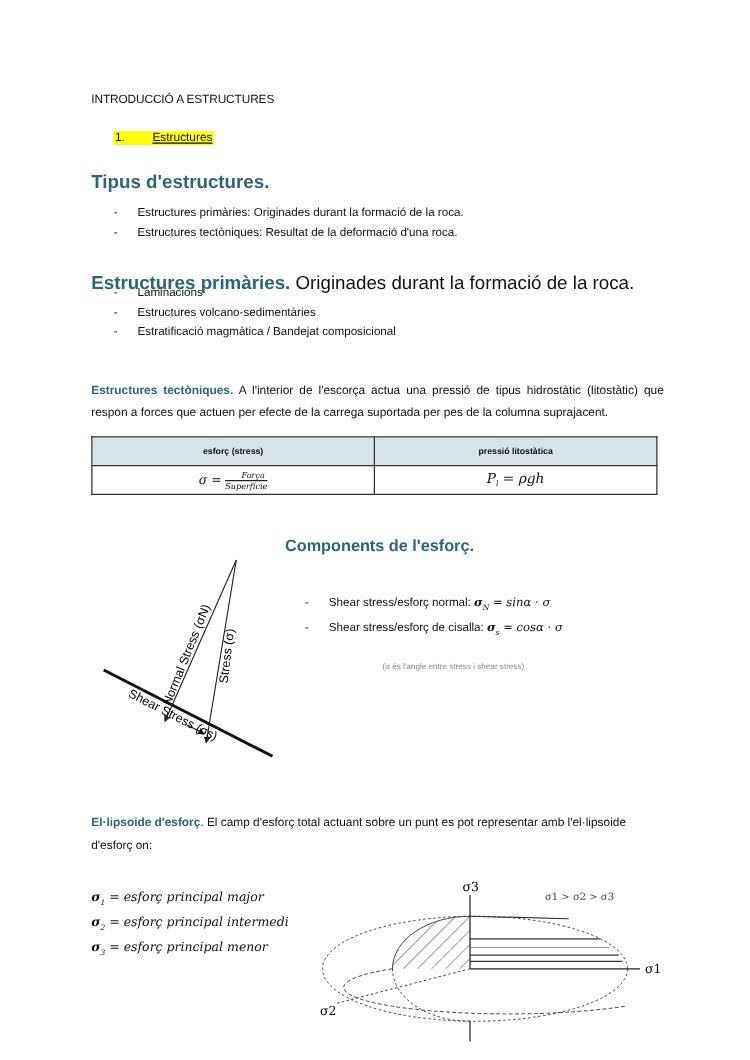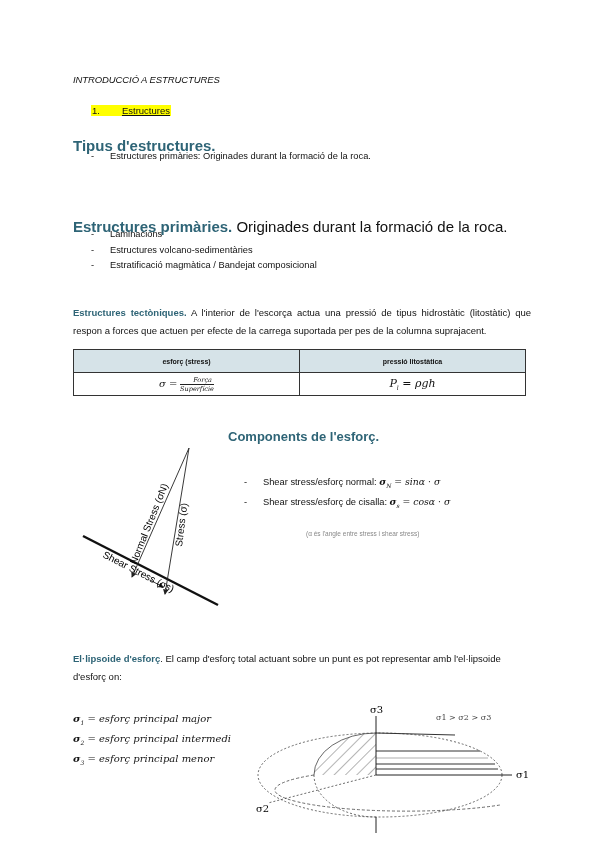--- a/index.html
+++ b/index.html
@@ -1,19 +1,19 @@
 <!DOCTYPE html>
 <html><head>
 <meta charset="utf-8">
 <style>
   html, body { margin: 0; padding: 0; background: #ffffff; }
   body { width: 600px; height: 848px; position: relative; overflow: hidden;
          font-family: "Liberation Sans", "DejaVu Sans", sans-serif; color: #111; font-size: 9.5px; }
   .abs { position: absolute; }
-  .title { left: 73px; top: 74px; font-size: 9.5px; letter-spacing: -0.1px; font-style: italic; }
+  .title { left: 73px; top: 74px; font-size: 9.5px; letter-spacing: -0.1px; }
   .numhead { left: 91px; top: 105px; background: #ffff00; padding: 0 1px; font-size: 9.5px; }
   .numhead .u { text-decoration: underline; margin-left: 22px; }
   .teal { color: #2e6476; font-weight: bold; }
   .h { font-size: 15px; }
   ul.dash { list-style: none; margin: 0; padding: 0; }
   ul.dash li { position: relative; padding-left: 19px; height: 15.5px; line-height: 15.5px; font-size: 9.3px; }
   ul.dash li::before { content: "-"; position: absolute; left: 0; }
   .para { font-size: 9.5px; line-height: 18px; width: 460px; }
   table.t { border-collapse: collapse; position: absolute; left: 73px; top: 349px; width: 453px; }
   table.t td { border: 1px solid #333; text-align: center; height: 22px; padding: 0; }
@@ -28,22 +28,23 @@
 </head>
 <body>
 
 <div class="abs title">INTRODUCCIÓ A ESTRUCTURES</div>
 
 <div class="abs numhead">
   <span>1.</span><span class="u">Estructures</span>
 </div>
 
 <div class="abs teal h" style="left:73px; top:137px;">Tipus d'estructures.</div>
-<ul class="abs dash" style="left:91px; top:149px;">
+<ul class="abs dash" style="left:91px; top:163px;">
   <li>Estructures primàries: Originades durant la formació de la roca.</li>
+  <li>Estructures tectòniques: Resultat de la deformació d'una roca.</li>
 </ul>
 
 <div class="abs h" style="left:73px; top:218px;">
   <span class="teal">Estructures primàries.</span><span> Originades durant la formació de la roca.</span>
 </div>
 <ul class="abs dash" style="left:91px; top:227px;">
   <li>Laminacions</li>
   <li>Estructures volcano-sedimentàries</li>
   <li>Estratificació magmàtica / Bandejat composicional</li>
 </ul>

